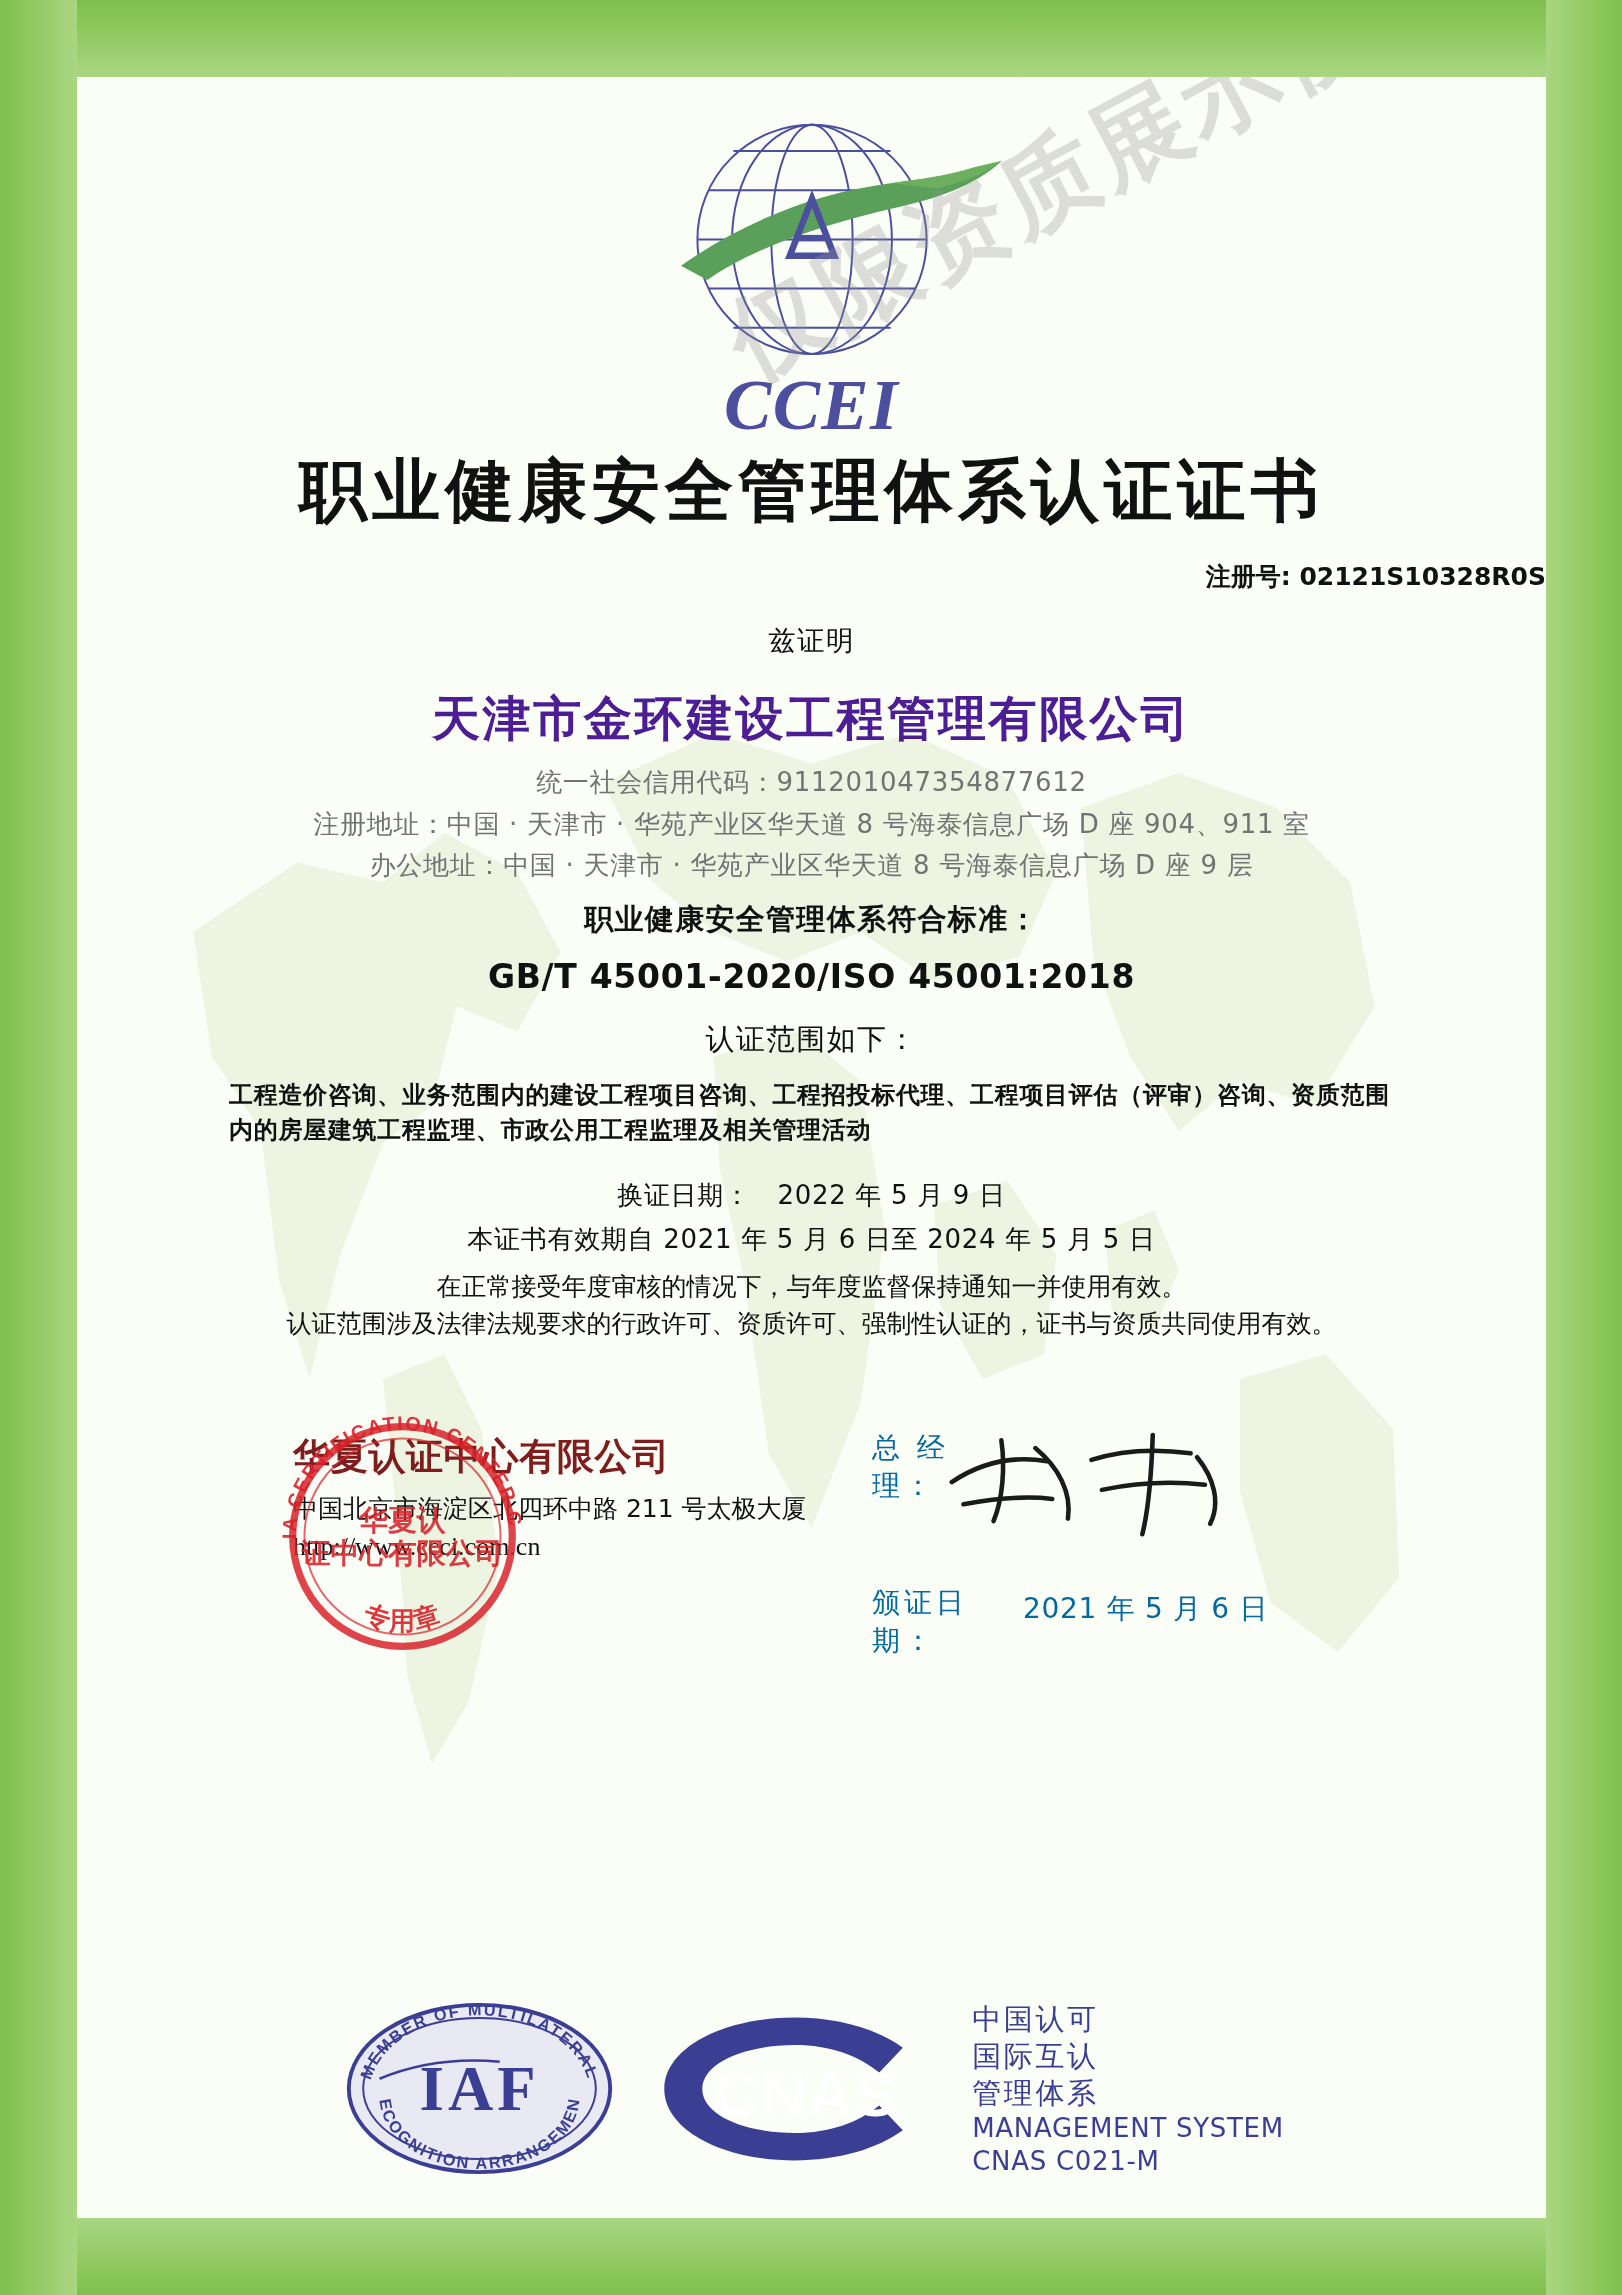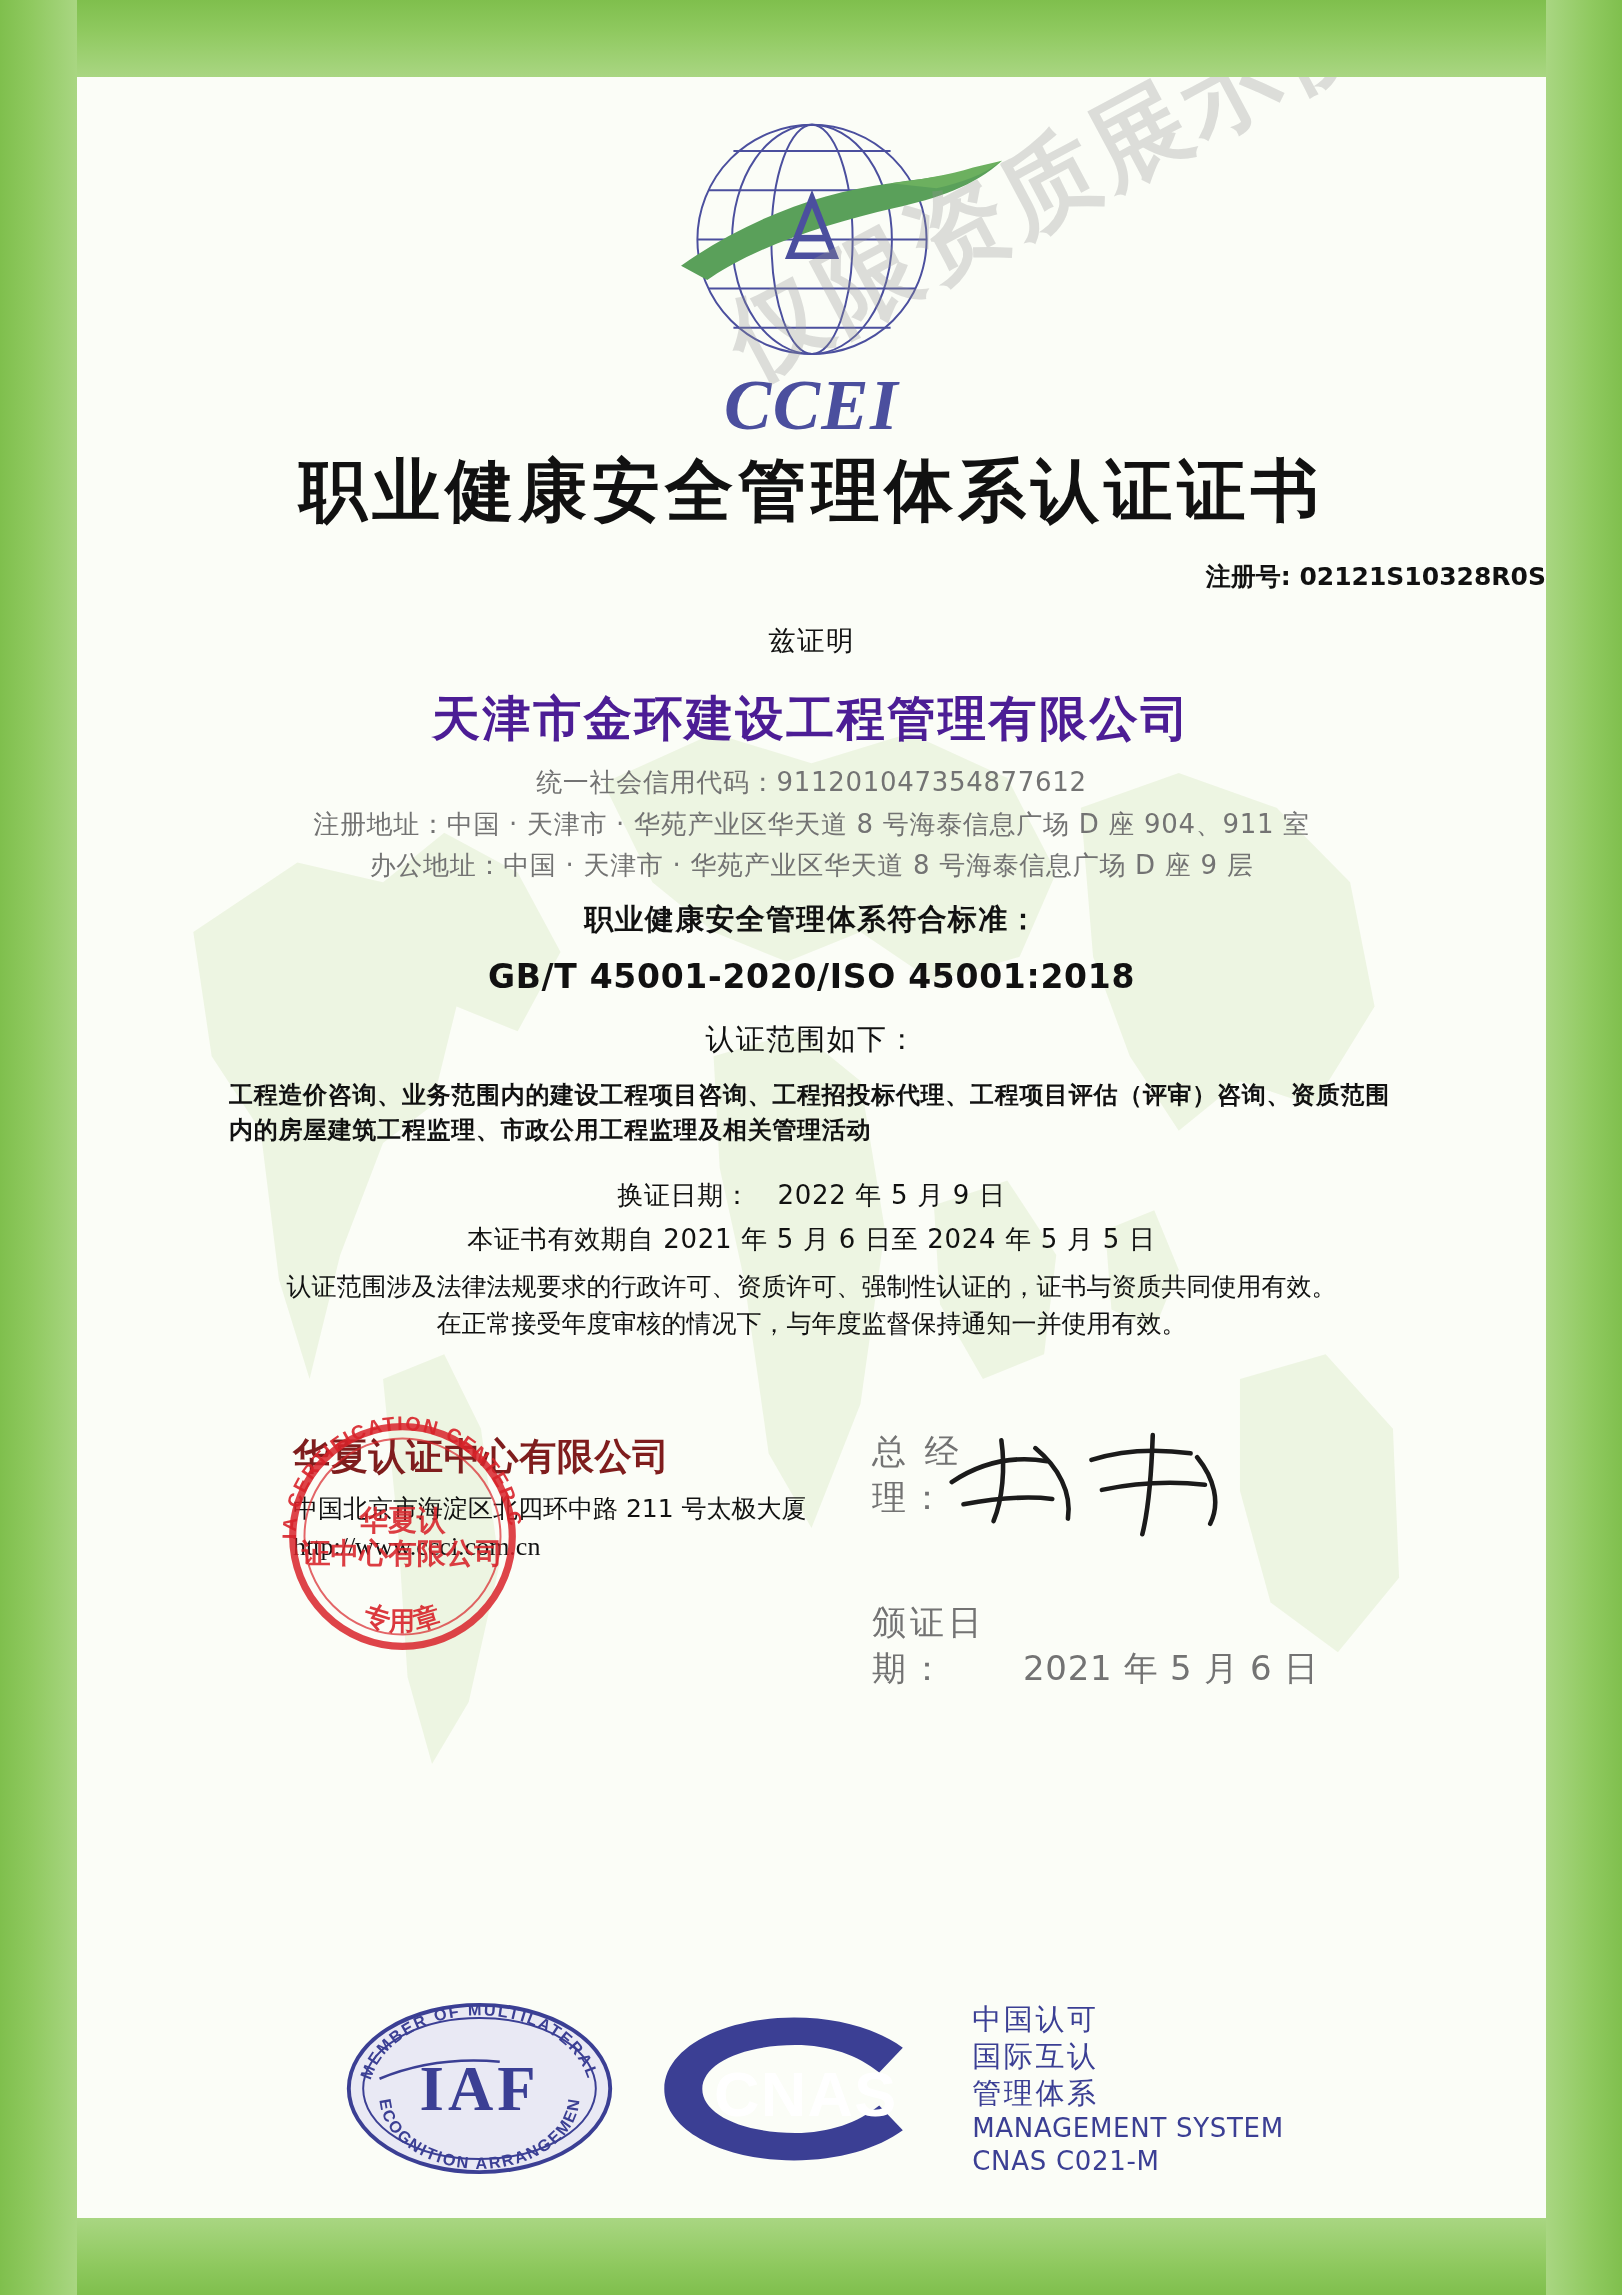--- a/index.html
+++ b/index.html
@@ -243,24 +243,24 @@
 
   .right-block {
     position: absolute;
     right: 177px;
     top: 52px;
     text-align: left;
     width: 497px;
   }
   .rb-row {
     display: flex;
-    align-items: flex-end;
-    font-family: "DejaVu Sans", sans-serif;
-    font-size: 34px;
-    color: #737373;
+    align-items: flex-start;
+    font-family: "DejaVu Sans", sans-serif;
+    font-size: 28px;
+    color: #0369a1;
     letter-spacing: 3.9px;
   }
   .rb-label { width: 151px; }
   .rb-value { letter-spacing: 0.7px; margin-top: 6px; }
   .rb-row-2 { margin-top: 79px; }
   .signature {
     position: absolute;
     right: 131px;
     top: -6.5px;
     width: 301px;
@@ -359,22 +359,22 @@
 
       <div class="scope-label">认证范围如下：</div>
       <div class="scope-body">工程造价咨询、业务范围内的建设工程项目咨询、工程招投标代理、工程项目评估（评审）咨询、资质范围内的房屋建筑工程监理、市政公用工程监理及相关管理活动</div>
 
       <div class="dates">
         <div>换证日期：　2022 年 5 月 9 日</div>
         <div class="d2">本证书有效期自 2021 年 5 月 6 日至 2024 年 5 月 5 日</div>
       </div>
 
       <div class="notes">
+        <div>在正常接受年度审核的情况下，与年度监督保持通知一并使用有效。</div>
         <div>认证范围涉及法律法规要求的行政许可、资质许可、强制性认证的，证书与资质共同使用有效。</div>
-        <div>在正常接受年度审核的情况下，与年度监督保持通知一并使用有效。</div>
       </div>
 
       <div class="sig-area">
 
         <div class="issuer">
           <div class="issuer-name">华夏认证中心有限公司</div>
           <div class="issuer-addr">中国北京市海淀区北四环中路 211 号太极大厦</div>
           <div class="issuer-url">http://www.ccci.com.cn</div>
         </div>
 

